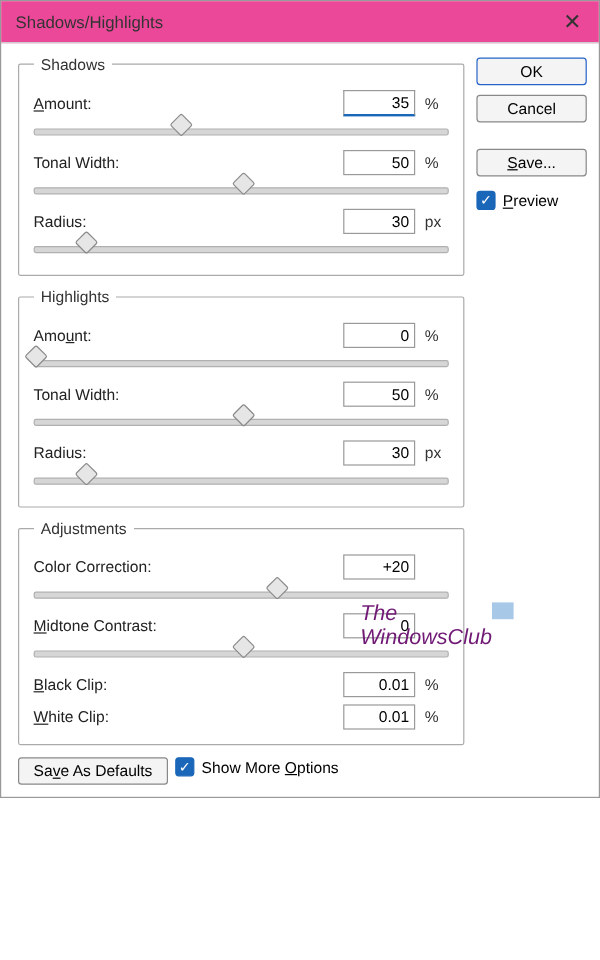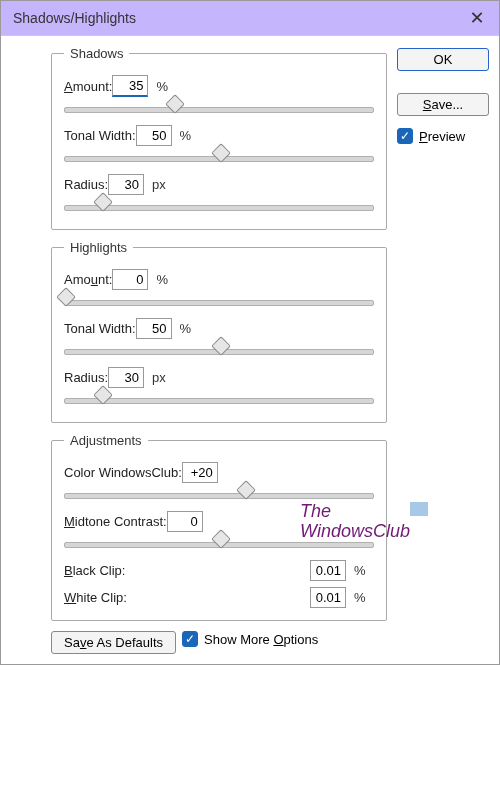--- a/index.html
+++ b/index.html
@@ -11,37 +11,36 @@
     width: 500px;
     height: 800px;
     overflow: hidden;
   }
   .dialog {
     width: 500px;
     border: 1px solid #999;
     background: #fff;
   }
   .titlebar {
-    background: #c4b5fd;
+    background: #ec4899;
     padding: 6px 10px 6px 12px;
     display: flex;
     justify-content: space-between;
     align-items: center;
     border-bottom: 1px solid #ccc;
   }
   .titlebar-title { font-size: 14px; color: #333; }
   .close-icon {
     font-size: 18px; color: #333; cursor: pointer;
     width: 24px; text-align: center;
   }
   .body {
     display: flex;
     padding: 0 10px 10px 14px;
     gap: 10px;
-    margin-left: 36px;
   }
   .main-col { flex: 1; }
   .side-col {
     width: 92px;
     padding-top: 12px;
     display: flex;
     flex-direction: column;
     gap: 8px;
     align-items: stretch;
   }
@@ -86,30 +85,31 @@
   fieldset.group legend {
     padding: 0 6px;
     color: #333;
   }
   .param {
     margin-top: 6px;
   }
   .param-row {
     display: flex;
     align-items: center;
+    justify-content: space-between;
     margin-bottom: 4px;
   }
   .param-label { color: #222; }
   .param-val {
     display: flex;
     align-items: center;
     gap: 8px;
   }
   .val-input {
-    width: 36px;
+    width: 60px;
     border: 1px solid #999;
     padding: 2px 4px;
     text-align: right;
     font-size: 13px;
     background: #fff;
   }
   .val-input.focus { border-bottom: 2px solid #1a66b8; }
   .unit { color: #333; width: 20px; }
   .slider {
     position: relative;
@@ -271,21 +271,21 @@
               <div class="thumb" style="left:12%"></div>
           </div>
         </div>
       </fieldset>
 
       <fieldset class="group">
         <legend>Adjustments</legend>
 
         <div class="param">
           <div class="param-row">
-            <span class="param-label">Color WindowsClub:</span>
+            <span class="param-label">Color Correction:</span>
             <span class="param-val">
               <input class="val-input" value="+20" style="">
               <span class="unit"></span>
             </span>
           </div>
           <div class="slider">
             <div class="track"></div>
               <div class="thumb" style="left:58%"></div>
           </div>
         </div>
@@ -326,20 +326,21 @@
         <div class="show-more">
           <span class="chk checked">✓</span>
           <span>Show More <span class="ul">O</span>ptions</span>
         </div>
       </div>
 
     </div>
 
     <div class="side-col">
       <div class="btn ok">OK</div>
+      <div class="btn">Cancel</div>
       <div style="height:6px"></div>
       <div class="btn"><span class="ul">S</span>ave...</div>
       <div class="preview-row">
         <span class="chk checked">✓</span>
         <span><span class="ul">P</span>review</span>
       </div>
     </div>
 
   </div>
 </div>

